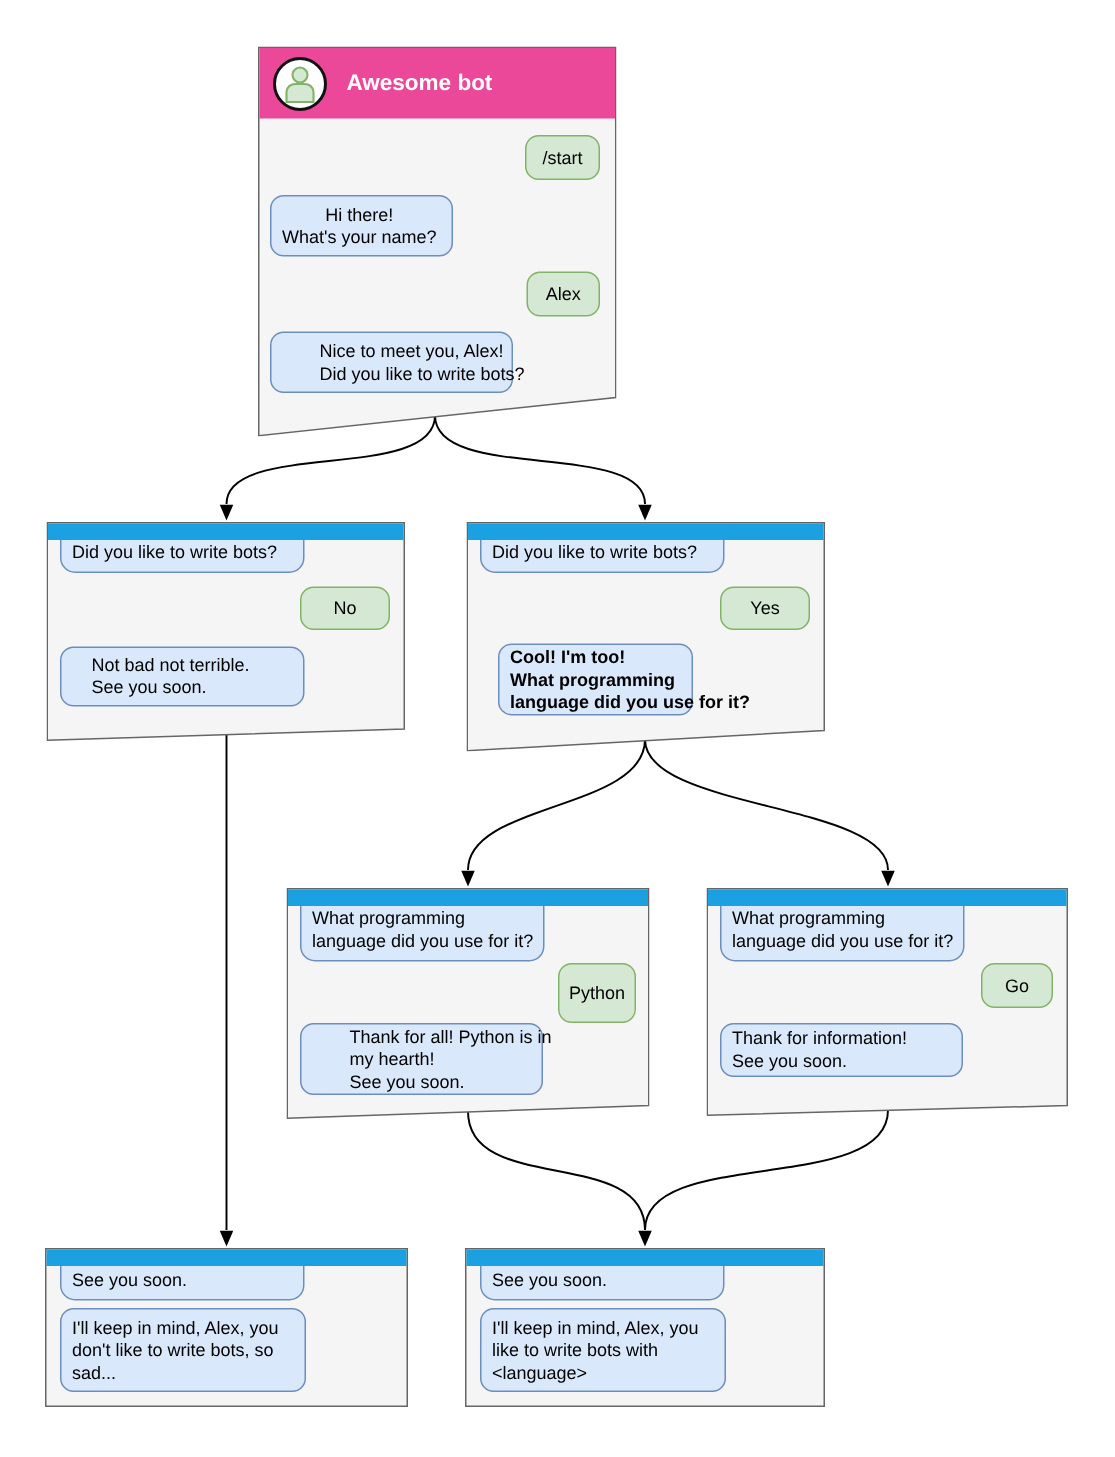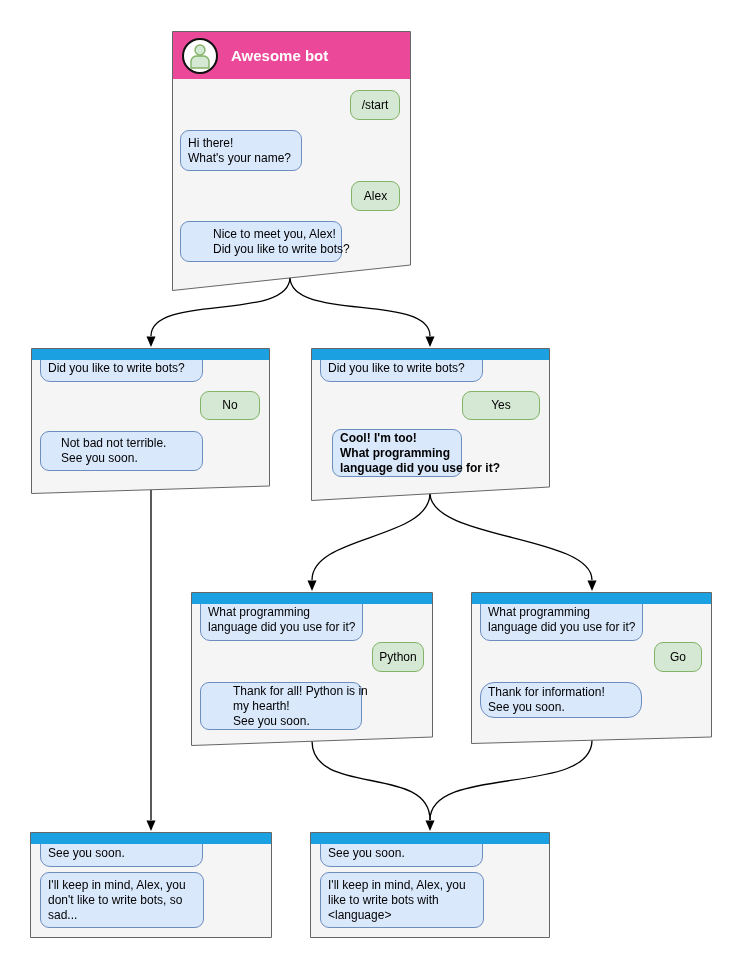--- a/index.html
+++ b/index.html
@@ -61,21 +61,21 @@
     <div class="titlebar">
       <div class="avatar">
         <svg width="30" height="30" viewBox="0 0 30 30">
           <circle cx="15" cy="9" r="5" fill="#d5e8d4" stroke="#82b366" stroke-width="1.4"></circle>
           <path d="M6,27 L6,20 Q7,15 12,15 L18,15 Q23,15 24,20 L24,27 Z" fill="#d5e8d4" stroke="#82b366" stroke-width="1.4"></path>
         </svg>
       </div>
       <div class="win-title">Awesome bot</div>
     </div>
     <div class="bubble user" style="right:11px;top:59px;width:50px;height:30px;">/start</div>
-    <div class="bubble bot" style="left:8px;top:99px;width:122px;height:41px;">Hi there!
+    <div class="bubble bot" style="left:8px;top:99px;width:122px;height:41px;text-align:center;">Hi there!
 What's your name?</div>
     <div class="bubble user" style="right:11px;top:150px;width:49px;height:30px;">Alex</div>
     <div class="bubble bot" style="left:8px;top:190px;width:162px;height:41px;padding-left:32px;">Nice to meet you, Alex!
 Did you like to write bots?</div>
   </div>
 
   <div class="win" style="left:31px;top:348px;width:239px;height:146px;">
     <svg class="bg" width="239" height="146">
       <polygon points="0.5,0.5 238.5,0.5 238.5,138 0.5,145.5" fill="#f5f5f5" stroke="#666666" stroke-width="1"></polygon>
     </svg>
@@ -85,48 +85,48 @@
     <div class="bubble bot" style="left:9px;top:83px;width:163px;height:40px;padding-left:20px;">Not bad not terrible.
 See you soon.</div>
   </div>
 
   <div class="win" style="left:311px;top:348px;width:239px;height:153px;">
     <svg class="bg" width="239" height="153">
       <polygon points="0.5,0.5 238.5,0.5 238.5,139 0.5,152.5" fill="#f5f5f5" stroke="#666666" stroke-width="1"></polygon>
     </svg>
     <div class="strip"></div>
     <div class="bubble bot clipped" style="left:9px;top:2px;width:163px;height:32px;">Did you like to write bots?</div>
-    <div class="bubble user" style="right:10px;top:43px;width:78px;height:29px;">Yes</div>
+    <div class="bubble user" style="right:10px;top:43px;width:60px;height:29px;">Yes</div>
     <div class="bubble bot" style="left:21px;top:81px;width:130px;height:48px;font-weight:bold;">Cool! I'm too!
 What programming
 language did you use for it?</div>
   </div>
 
   <div class="win" style="left:191px;top:592px;width:242px;height:154px;">
     <svg class="bg" width="242" height="154">
       <polygon points="0.5,0.5 241.5,0.5 241.5,145 0.5,153.5" fill="#f5f5f5" stroke="#666666" stroke-width="1"></polygon>
     </svg>
     <div class="strip"></div>
     <div class="bubble bot clipped" style="left:9px;top:2px;width:163px;height:47px;">What programming
 language did you use for it?</div>
-    <div class="bubble user" style="right:9px;top:50px;width:52px;height:30px;">Python</div>
+    <div class="bubble user" style="right:9px;top:50px;width:52px;height:40px;">Python</div>
     <div class="bubble bot" style="left:9px;top:90px;width:162px;height:48px;padding-left:32px;">Thank for all! Python is in
 my hearth!
 See you soon.</div>
   </div>
 
   <div class="win" style="left:471px;top:592px;width:241px;height:152px;">
     <svg class="bg" width="241" height="152">
       <polygon points="0.5,0.5 240.5,0.5 240.5,145 0.5,151.5" fill="#f5f5f5" stroke="#666666" stroke-width="1"></polygon>
     </svg>
     <div class="strip"></div>
     <div class="bubble bot clipped" style="left:9px;top:2px;width:163px;height:47px;">What programming
 language did you use for it?</div>
     <div class="bubble user" style="right:10px;top:50px;width:48px;height:30px;">Go</div>
-    <div class="bubble bot" style="left:9px;top:90px;width:162px;height:36px;border-radius:14px;">Thank for information!
+    <div class="bubble bot" style="left:9px;top:90px;width:162px;height:36px;">Thank for information!
 See you soon.</div>
   </div>
 
   <div class="win" style="left:30px;top:832px;width:242px;height:106px;">
     <svg class="bg" width="242" height="106">
       <polygon points="0.5,0.5 241.5,0.5 241.5,105.5 0.5,105.5" fill="#f5f5f5" stroke="#666666" stroke-width="1"></polygon>
     </svg>
     <div class="strip"></div>
     <div class="bubble bot clipped" style="left:10px;top:2px;width:163px;height:33px;">See you soon.</div>
     <div class="bubble bot" style="left:10px;top:40px;width:164px;height:56px;">I'll keep in mind, Alex, you

